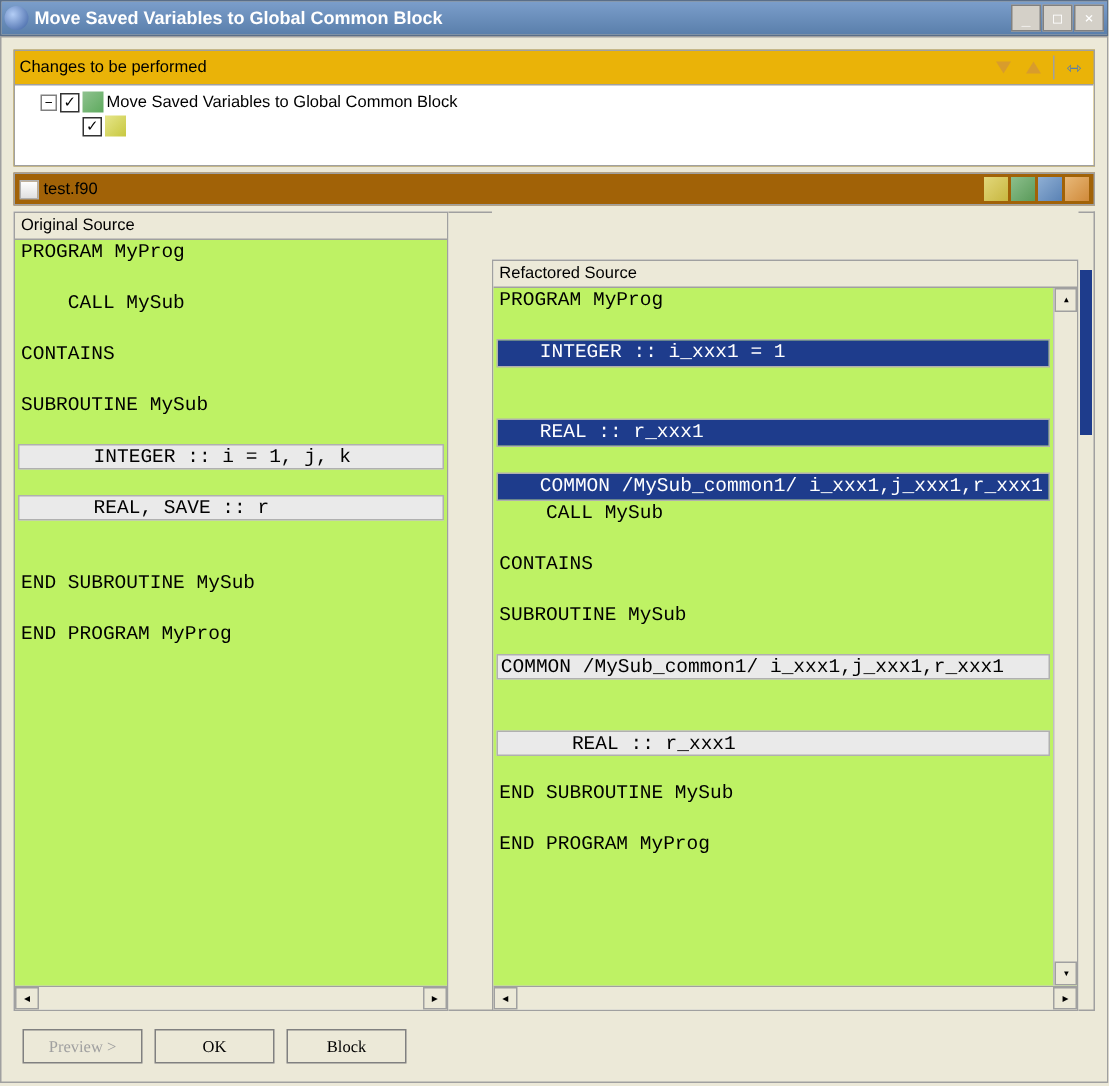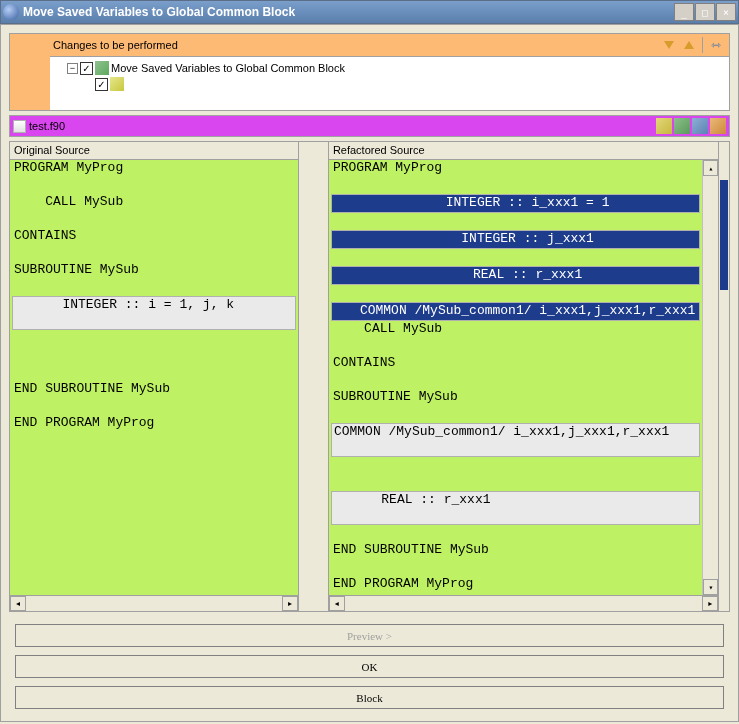--- a/index.html
+++ b/index.html
@@ -3,67 +3,67 @@
 <meta charset="utf-8">
 <style>
 * { box-sizing: border-box; margin: 0; padding: 0; }
 body { font-family: Tahoma, Arial, sans-serif; font-size: 11px; background: #ece9d8; width: 739px; height: 724px; overflow: hidden; }
 .titlebar { background: linear-gradient(to bottom, #7b9ecb, #5a7fab); color: white; height: 24px; display: flex; align-items: center; padding: 0 2px; border: 1px solid #5a6e88; }
 .titlebar-icon { width: 16px; height: 16px; background: radial-gradient(circle at 35% 35%, #b3cdf5, #3a5ea0); border-radius: 50%; margin-right: 4px; }
 .titlebar-text { font-weight: bold; flex: 1; font-size: 12px; }
 .window-controls { display: flex; gap: 1px; }
 .win-btn { width: 20px; height: 18px; background: #d4d0c8; border: 1px solid #808080; display: flex; align-items: center; justify-content: center; font-family: monospace; font-size: 10px; cursor: pointer; }
 .main-container { border: 1px solid #a0a0a0; background: #ece9d8; height: 698px; display: flex; flex-direction: column; padding: 8px; gap: 4px; }
-.changes-panel { border: 1px solid #a0a0a0; background: #fdba74; padding-left: 40px; }
+.changes-panel { border: 1px solid #a0a0a0; background: #eab308; }
 .changes-header { display: flex; align-items: center; height: 22px; padding: 0 3px; }
 .changes-title { flex: 1; }
 .nav-btn { width: 18px; height: 18px; display: flex; align-items: center; justify-content: center; cursor: pointer; margin: 0 1px; }
 .arrow-down-o::before { content: ""; border-left: 5px solid transparent; border-right: 5px solid transparent; border-top: 8px solid #d89c2c; display: block; }
 .arrow-up-o::before { content: ""; border-left: 5px solid transparent; border-right: 5px solid transparent; border-bottom: 8px solid #d89c2c; display: block; }
 .filter-icon::before { content: "⇿"; color: #5a7fab; font-size: 12px; }
 .tree-area { background: white; border-top: 1px solid #a0a0a0; padding: 3px; height: 54px; }
 .tree-row { display: flex; align-items: center; height: 16px; white-space: nowrap; }
 .tree-indent-1 { padding-left: 14px; }
 .tree-indent-2 { padding-left: 42px; }
 .expander { width: 11px; height: 11px; border: 1px solid #808080; background: white; display: inline-flex; align-items: center; justify-content: center; font-size: 9px; line-height: 1; margin-right: 2px; cursor: pointer; }
 .checkbox { width: 13px; height: 13px; border: 1px solid #333; background: white; display: inline-flex; align-items: center; justify-content: center; font-size: 10px; margin-right: 2px; cursor: pointer; }
 .file-icon-small { width: 14px; height: 14px; background: linear-gradient(135deg,#8fc28f,#5eaa5e); margin-right: 2px; }
 .file-icon-small.yellow { background: linear-gradient(135deg,#e6e68a,#c8c840); }
 .tree-sel { background: #1e3c8c; color: white; padding: 0 2px; }
-.file-tab-area { border: 1px solid #a0a0a0; background: #d946ef; display: flex; align-items: center; height: 22px; padding: 2px 3px; }
+.file-tab-area { border: 1px solid #a0a0a0; background: #a16207; display: flex; align-items: center; height: 22px; padding: 2px 3px; }
 .tab-icons { display: flex; gap: 2px; }
 .tab-ico { width: 16px; height: 16px; }
 .tab-ico.y { background: linear-gradient(135deg,#e2d77a,#c8b740); }
 .tab-ico.g { background: linear-gradient(135deg,#8cbf8c,#5a9a5a); }
 .tab-ico.b { background: linear-gradient(135deg,#8fafd4,#5a82b4); }
 .tab-ico.o { background: linear-gradient(135deg,#e8b878,#d08a3a); }
 .diff-container { display: flex; flex: 1; gap: 0; }
 .diff-pane { border: 1px solid #a0a0a0; display: flex; flex-direction: column; background: white; }
 .diff-pane.left { width: 300px; }
-.diff-pane.right { flex: 1; }
+.diff-pane.right { flex: 1; margin-top: 32px; }
 .gutter { width: 30px; border: 1px solid #a0a0a0; border-left: none; border-right: none; background: #ece9d8; position: relative; }
 .pane-header { background: #ece9d8; border-bottom: 1px solid #a0a0a0; padding: 2px 4px; height: 18px; }
 .code-area { flex: 1; font-family: "Courier New", monospace; font-size: 13px; position: relative; overflow: hidden; background: #bef264; }
 .code-area.with-scroll { display: flex; }
 .code-content { flex: 1; }
 .vscroll { width: 16px; background: #ece9d8; border-left: 1px solid #c0c0c0; display: flex; flex-direction: column; }
 .scroll-btn { height: 16px; background: #ece9d8; border: 1px solid #a0a0a0; display: flex; align-items: center; justify-content: center; font-size: 8px; cursor: pointer; }
 .scroll-track { flex: 1; }
 .hscroll-row { height: 16px; background: #ece9d8; display: flex; border-top: 1px solid #a0a0a0; }
 .hscroll-btn { width: 16px; border: 1px solid #a0a0a0; background: #ece9d8; display: flex; align-items: center; justify-content: center; font-size: 8px; cursor: pointer; }
 .hscroll-track { flex: 1; }
 .overview-strip { width: 11px; border: 1px solid #a0a0a0; border-left: none; background: #ece9d8; position: relative; }
 .ov-mark { position: absolute; left: 1px; right: 1px; background: #1e3c8c; }
 .line { padding: 0 4px; height: 17px; white-space: pre; }
 .blank { height: 17px; }
-.hl-box { background: #eaeaea; border: 1px solid #b0b0b0; margin: 0 2px; padding: 0 2px; height: 34px; white-space: pre; }
+.hl-box { background: #eaeaea; border: 1px solid #b0b0b0; margin: 0 2px; padding: 0 2px; height: 17px; white-space: pre; }
 .hl-indent { padding-left: 26px; }
-.hl-blue { background: #1e3c8c; color: white; padding: 0 4px; height: 17px; white-space: pre; padding-left: 28px; text-align: center; }
+.hl-blue { background: #1e3c8c; color: white; padding: 0 4px; height: 17px; white-space: pre; padding-left: 28px; }
 .hl-blue-row { background: #eaeaea; border: 1px solid #b0b0b0; margin: 0 2px; }
-.button-row { display: flex; justify-content: flex-start; gap: 8px; padding: 8px 6px 4px; flex-direction: column; }
+.button-row { display: flex; justify-content: flex-start; gap: 8px; padding: 8px 6px 4px; }
 .btn { min-width: 80px; height: 23px; background: #ece9d8; border: 1px solid #808080; cursor: pointer; font-family: Tahoma; font-size: 11px; padding: 0 12px; }
 .btn:disabled { color: #a0a0a0; cursor: default; }
 .file-tab-icon { width: 13px; height: 13px; background: linear-gradient(to bottom,#fff,#e0e0e0); border: 1px solid #b0b0b0; margin-right: 3px; display: inline-block; }
 </style>
 </head>
 <body>
 
 <div class="titlebar">
   <div class="titlebar-icon"></div>
   <div class="titlebar-text">Move Saved Variables to Global Common Block</div>
@@ -117,20 +117,21 @@
         <div class="line">PROGRAM MyProg</div>
         <div class="blank"></div>
         <div class="line">    CALL MySub</div>
         <div class="blank"></div>
         <div class="line">CONTAINS</div>
         <div class="blank"></div>
         <div class="line">SUBROUTINE MySub</div>
         <div class="blank"></div>
         <div class="hl-box hl-indent">   INTEGER :: i = 1, j, k</div>
         <div class="blank"></div>
+        <div class="hl-box hl-indent">   REAL, SAVE :: r</div>
         <div class="blank"></div>
         <div class="blank"></div>
         <div class="line">END SUBROUTINE MySub</div>
         <div class="blank"></div>
         <div class="line">END PROGRAM MyProg</div>
       </div>
       <div class="hscroll-row">
         <div class="hscroll-btn">◂</div>
         <div class="hscroll-track"></div>
         <div class="hscroll-btn">▸</div>
@@ -142,23 +143,20 @@
     <div class="diff-pane right">
       <div class="pane-header">Refactored Source</div>
       <div class="code-area with-scroll">
         <div class="code-content">
           <div class="line">PROGRAM MyProg</div>
           <div class="blank"></div>
           <div class="hl-blue-row">
               <div class="hl-blue">INTEGER :: i_xxx1 = 1</div>
             </div>
           <div class="blank"></div>
-          <div class="hl-blue-row">
-              <div class="hl-blue">INTEGER :: j_xxx1</div>
-            </div>
           <div class="blank"></div>
           <div class="hl-blue-row">
               <div class="hl-blue">REAL :: r_xxx1</div>
             </div>
           <div class="blank"></div>
           <div class="hl-blue-row">
               <div class="hl-blue">COMMON /MySub_common1/ i_xxx1,j_xxx1,r_xxx1</div>
             </div>
           <div class="line">    CALL MySub</div>
           <div class="blank"></div>

